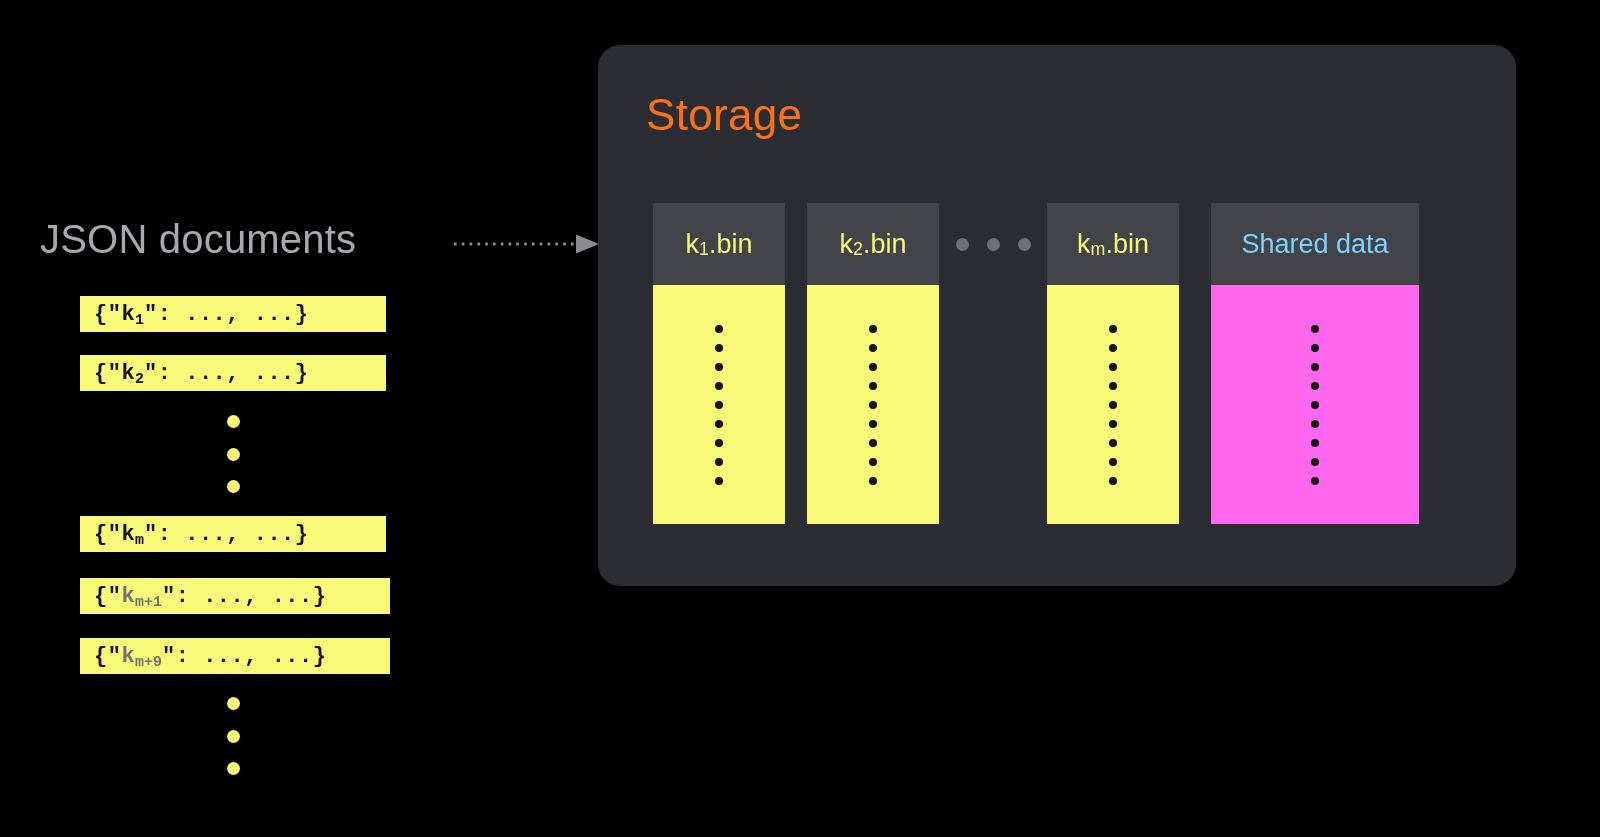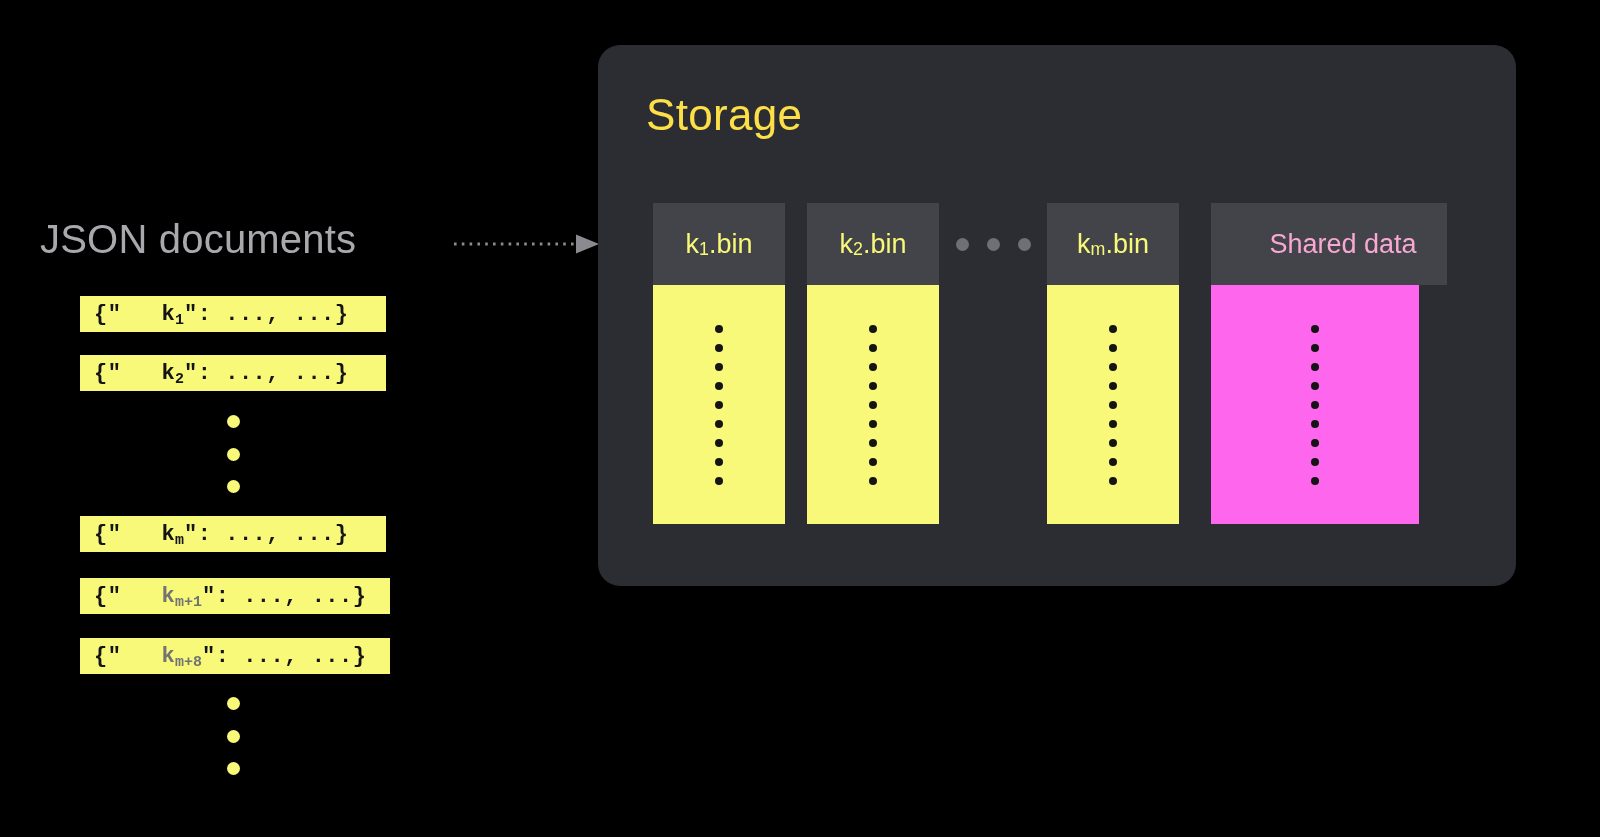--- a/index.html
+++ b/index.html
@@ -44,21 +44,21 @@
     display: flex;
     align-items: center;
     padding-left: 14px;
     font-family: "Liberation Mono", monospace;
     font-size: 22px;
     font-weight: 700;
     color: #141414;
     letter-spacing: 0.5px;
     white-space: nowrap;
   }
-  .doc-box .kname { color: #141414; margin-left: 40px; }
+  .doc-box .kname { color: #141414; }
   .doc-box.accent .kname { color: #737373; }
   .doc-box sub {
     font-size: 0.68em;
     vertical-align: baseline;
     position: relative;
     top: 4px;
     letter-spacing: 0;
   }
 
   
@@ -97,21 +97,21 @@
     background: #2b2d33;
     border-radius: 22px;
   }
   #storage-title {
     position: absolute;
     left: 48px;
     top: 45px;
     font-family: "Liberation Sans", sans-serif;
     font-size: 44px;
     font-weight: 400;
-    color: #fde047;
+    color: #f97316;
     letter-spacing: 0.3px;
   }
 
   #columns {
     position: absolute;
     left: 55px;
     top: 158px;
     height: 330px;
     display: flex;
     align-items: flex-start;
@@ -132,21 +132,21 @@
     font-weight: 400;
     white-space: nowrap;
   }
   .col-header sub {
     font-size: 0.66em;
     vertical-align: baseline;
     position: relative;
     top: 5px;
   }
   .col-header.yellow-label { color: #f8f879; }
-  .col-header.pink-label   { color: #f9a8d4; padding-left: 28px; }
+  .col-header.pink-label   { color: #7dd3fc; }
 
   .col-body {
     height: 239px;
     display: flex;
     flex-direction: column;
     align-items: center;
     justify-content: center;
   }
   .col-body.yellow { background: #f8f879; }
   .col-body.pink   { background: #ff66ee; }
@@ -207,21 +207,21 @@
   </div>
 
   <div class="doc-box accent" style="top:578px; width:310px;">
     <span>{"</span>
       <span class="kname"><span>k</span><sub>m+1</sub></span>
       <span>": ...,  ...}</span>
   </div>
 
   <div class="doc-box accent" style="top:638px; width:310px;">
     <span>{"</span>
-      <span class="kname"><span>k</span><sub>m+8</sub></span>
+      <span class="kname"><span>k</span><sub>m+9</sub></span>
       <span>": ...,  ...}</span>
   </div>
 
   <div class="v-ellipsis" style="top:697px; height:78px;">
     <span class="dot"></span>
     <span class="dot"></span>
     <span class="dot"></span>
   </div>
 </div>
 

